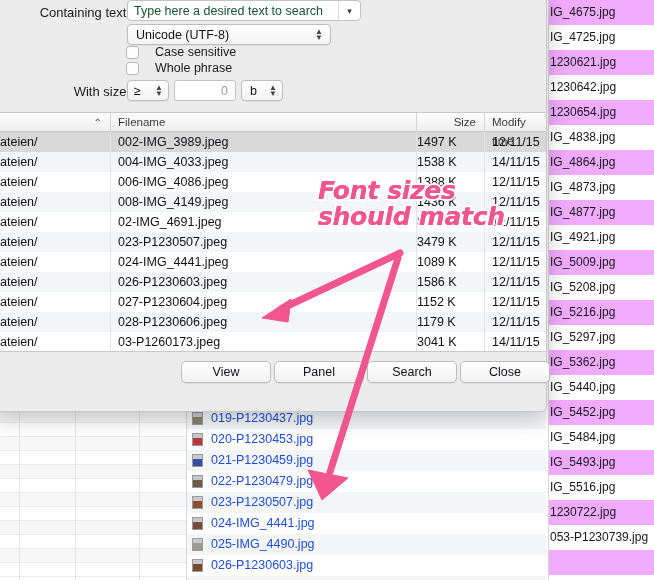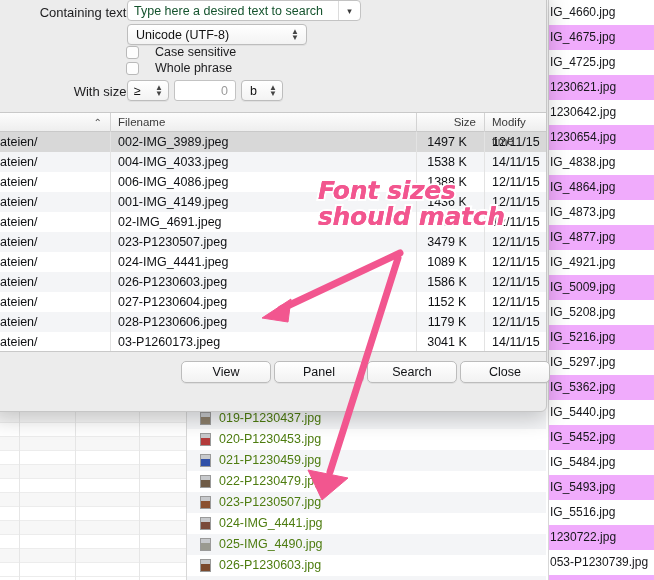--- a/index.html
+++ b/index.html
@@ -42,22 +42,22 @@
   }
 
   
   .mid-list {
     position: absolute; left: 186px; top: 408px; width: 360px; height: 172px;
     background: #ffffff; overflow: hidden;
   }
   .mid-list .ml-row {
     height: 21px; line-height: 21px;
     display: flex; align-items: center;
-    font-size: 12.5px; color: #4d7c0f; white-space: nowrap;
-    padding-left: 14px;
+    font-size: 12.5px; color: #1d4ed8; white-space: nowrap;
+    padding-left: 6px;
   }
   .mid-list .ml-row.alt { background: #f4f5f7; }
   .mid-list .thumb {
     width: 11px; height: 13px; margin-right: 8px; flex: 0 0 auto;
     border: 1px solid #9a9a9a; background: #c7c9cc;
     position: relative; overflow: hidden;
   }
   .mid-list .thumb i {
     position: absolute; left: 0; right: 0; bottom: 0; height: 60%;
     display: block;
@@ -141,21 +141,21 @@
     font-size: 11.5px; color: #3b3b3b;
   }
   .thead .th { height: 19px; line-height: 19px; padding-left: 7px; position: relative; }
   .thead .th + .th { border-left: 1px solid #d3d3d3; }
 
   .tbody .tr { display: flex; height: 20px; align-items: center; font-size: 12.5px; color: #101114; }
   .tbody .tr.alt { background: #f4f5f7; }
   .tbody .tr.sel { background: #d8d8d8; }
   .tbody .td { height: 20px; line-height: 20px; padding-left: 7px; overflow: hidden; white-space: nowrap; }
   .tbody .td + .td { border-left: 1px solid #e3e3e3; }
-  .td.num { text-align: center; padding-left: 0; padding-right: 7px; }
+  .td.num { text-align: left; padding-left: 0; padding-right: 7px; }
 
   .col-path { width: 117px; }
   .col-name { flex: 1 1 auto; }
   .col-size { width: 68px; }
   .col-time { width: 62px; }
 
   
   .btnbar { position: absolute; left: 0; right: 0; top: 366px; height: 40px; }
   .btn {
     position: absolute; height: 22px; width: 90px;
@@ -262,21 +262,20 @@
         </div>
         <div class="ml-row alt">
           <span>027-P1230604.jpg</span>
         </div>
       </div>
   </div>
 
   <div class="right-list">
     <div class="rl-sep"></div>
     <div class="rl-rows">
-        <div class="rl-row"><span>IG_4660.jpg</span></div>
         <div class="rl-row alt"><span>IG_4675.jpg</span></div>
         <div class="rl-row"><span>IG_4725.jpg</span></div>
         <div class="rl-row alt"><span>1230621.jpg</span></div>
         <div class="rl-row"><span>1230642.jpg</span></div>
         <div class="rl-row alt"><span>1230654.jpg</span></div>
         <div class="rl-row"><span>IG_4838.jpg</span></div>
         <div class="rl-row alt"><span>IG_4864.jpg</span></div>
         <div class="rl-row"><span>IG_4873.jpg</span></div>
         <div class="rl-row alt"><span>IG_4877.jpg</span></div>
         <div class="rl-row"><span>IG_4921.jpg</span></div>
@@ -302,21 +301,21 @@
 
       <div class="row" style="left:12px; top:14px; width:125px; justify-content:flex-end;">
         <span class="lbl">Containing text:</span>
       </div>
 
       <div class="combo" style="position:absolute; left:134px; top:9px; width:234px;">
         <span class="ph">Type here a desired text to search</span>
         <span class="dd">▾</span>
       </div>
 
-      <div class="popup" style="position:absolute; left:134px; top:33px; width:180px;">
+      <div class="popup" style="position:absolute; left:134px; top:33px; width:204px;">
         <span class="txt">Unicode (UTF-8)</span>
         <span class="arrows">
           <span>▲</span>
             <span>▼</span>
         </span>
       </div>
 
       <div class="row checkrow" style="left:133px; top:54px;">
         <span class="cbox"></span>
         <span class="ctext">Case sensitive</span>
@@ -375,21 +374,21 @@
             <div class="td col-time">14/11/15</div>
           </div>
           <div class="tr">
             <div class="td col-path">ateien/</div>
             <div class="td col-name">006-IMG_4086.jpeg</div>
             <div class="td col-size num">1388 K</div>
             <div class="td col-time">12/11/15</div>
           </div>
           <div class="tr alt">
             <div class="td col-path">ateien/</div>
-            <div class="td col-name">001-IMG_4149.jpeg</div>
+            <div class="td col-name">008-IMG_4149.jpeg</div>
             <div class="td col-size num">1436 K</div>
             <div class="td col-time">12/11/15</div>
           </div>
           <div class="tr">
             <div class="td col-path">ateien/</div>
             <div class="td col-name">02-IMG_4691.jpeg</div>
             <div class="td col-size num">8</div>
             <div class="td col-time">12/11/15</div>
           </div>
           <div class="tr alt">

